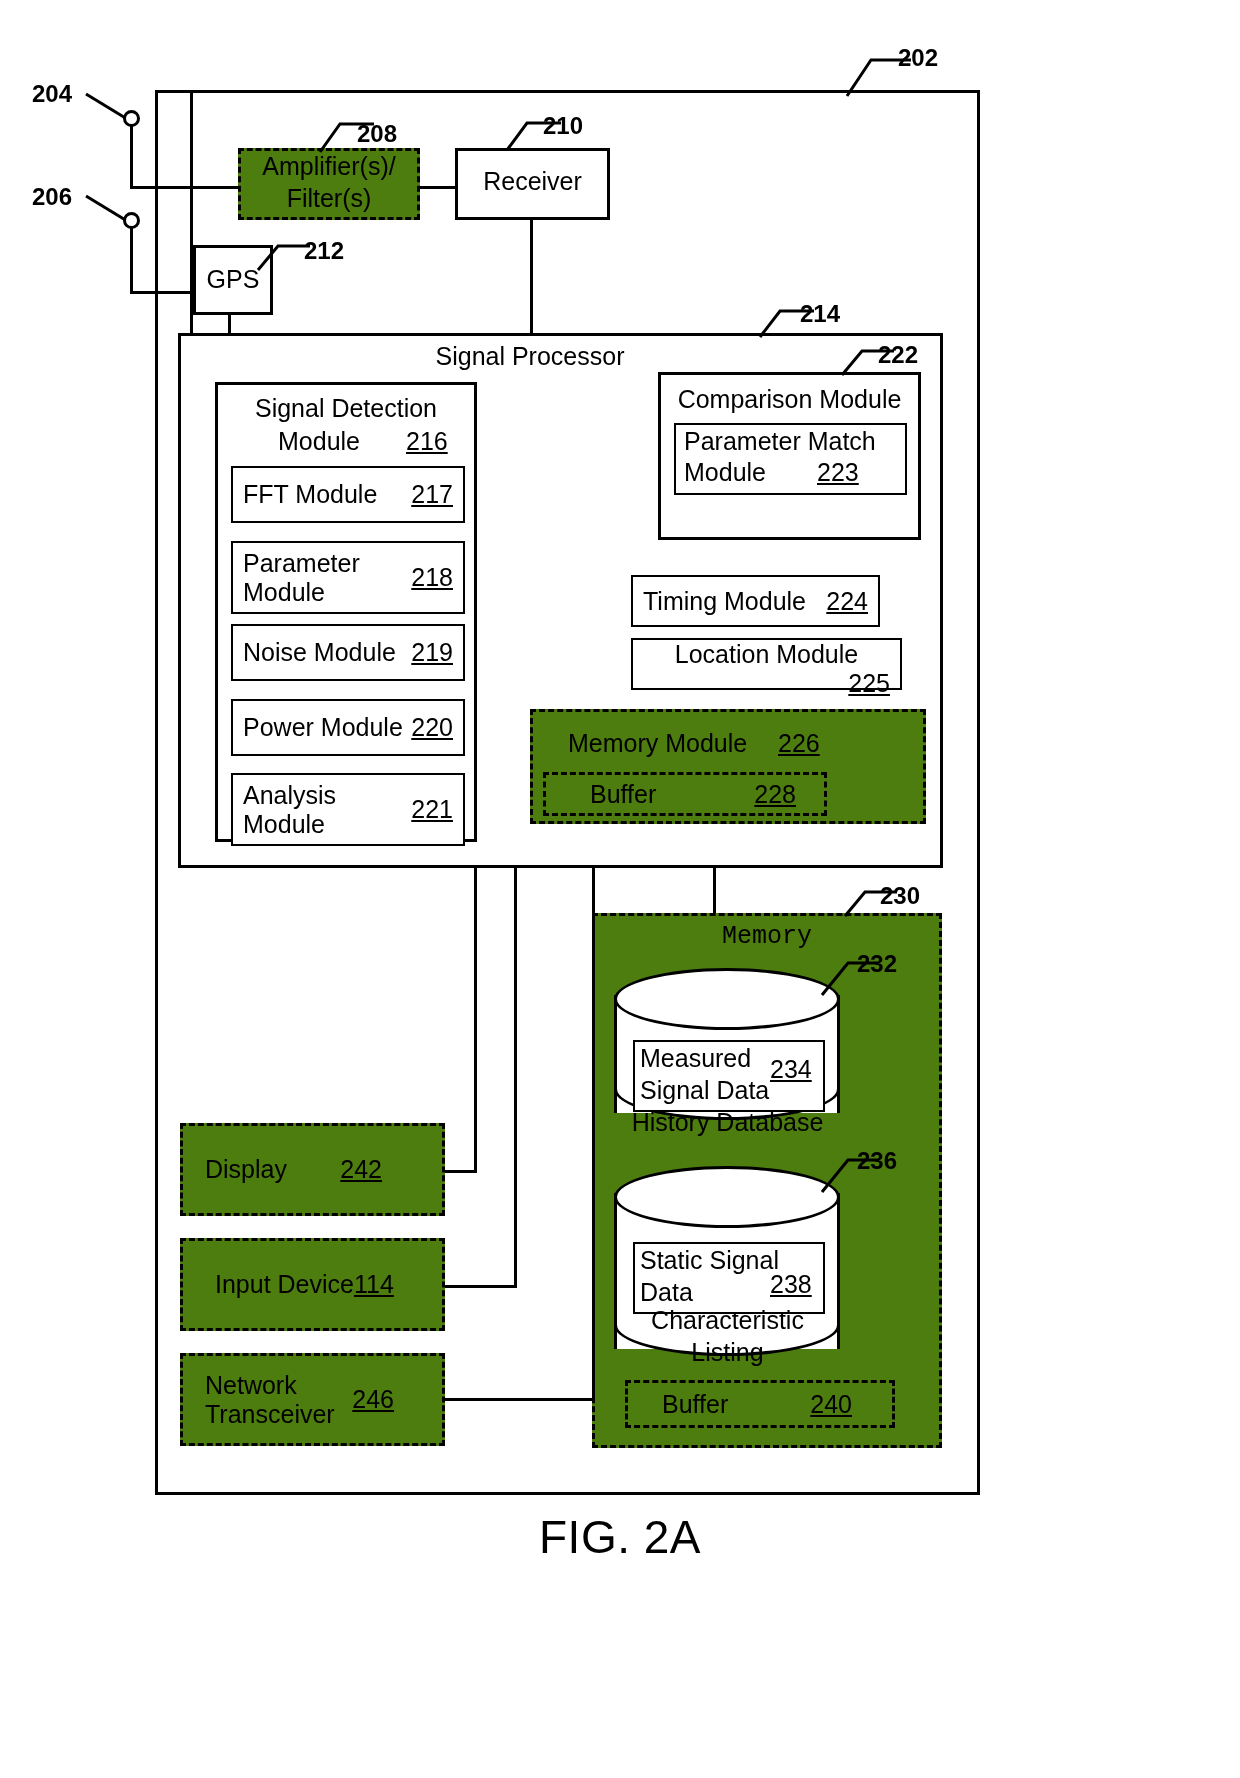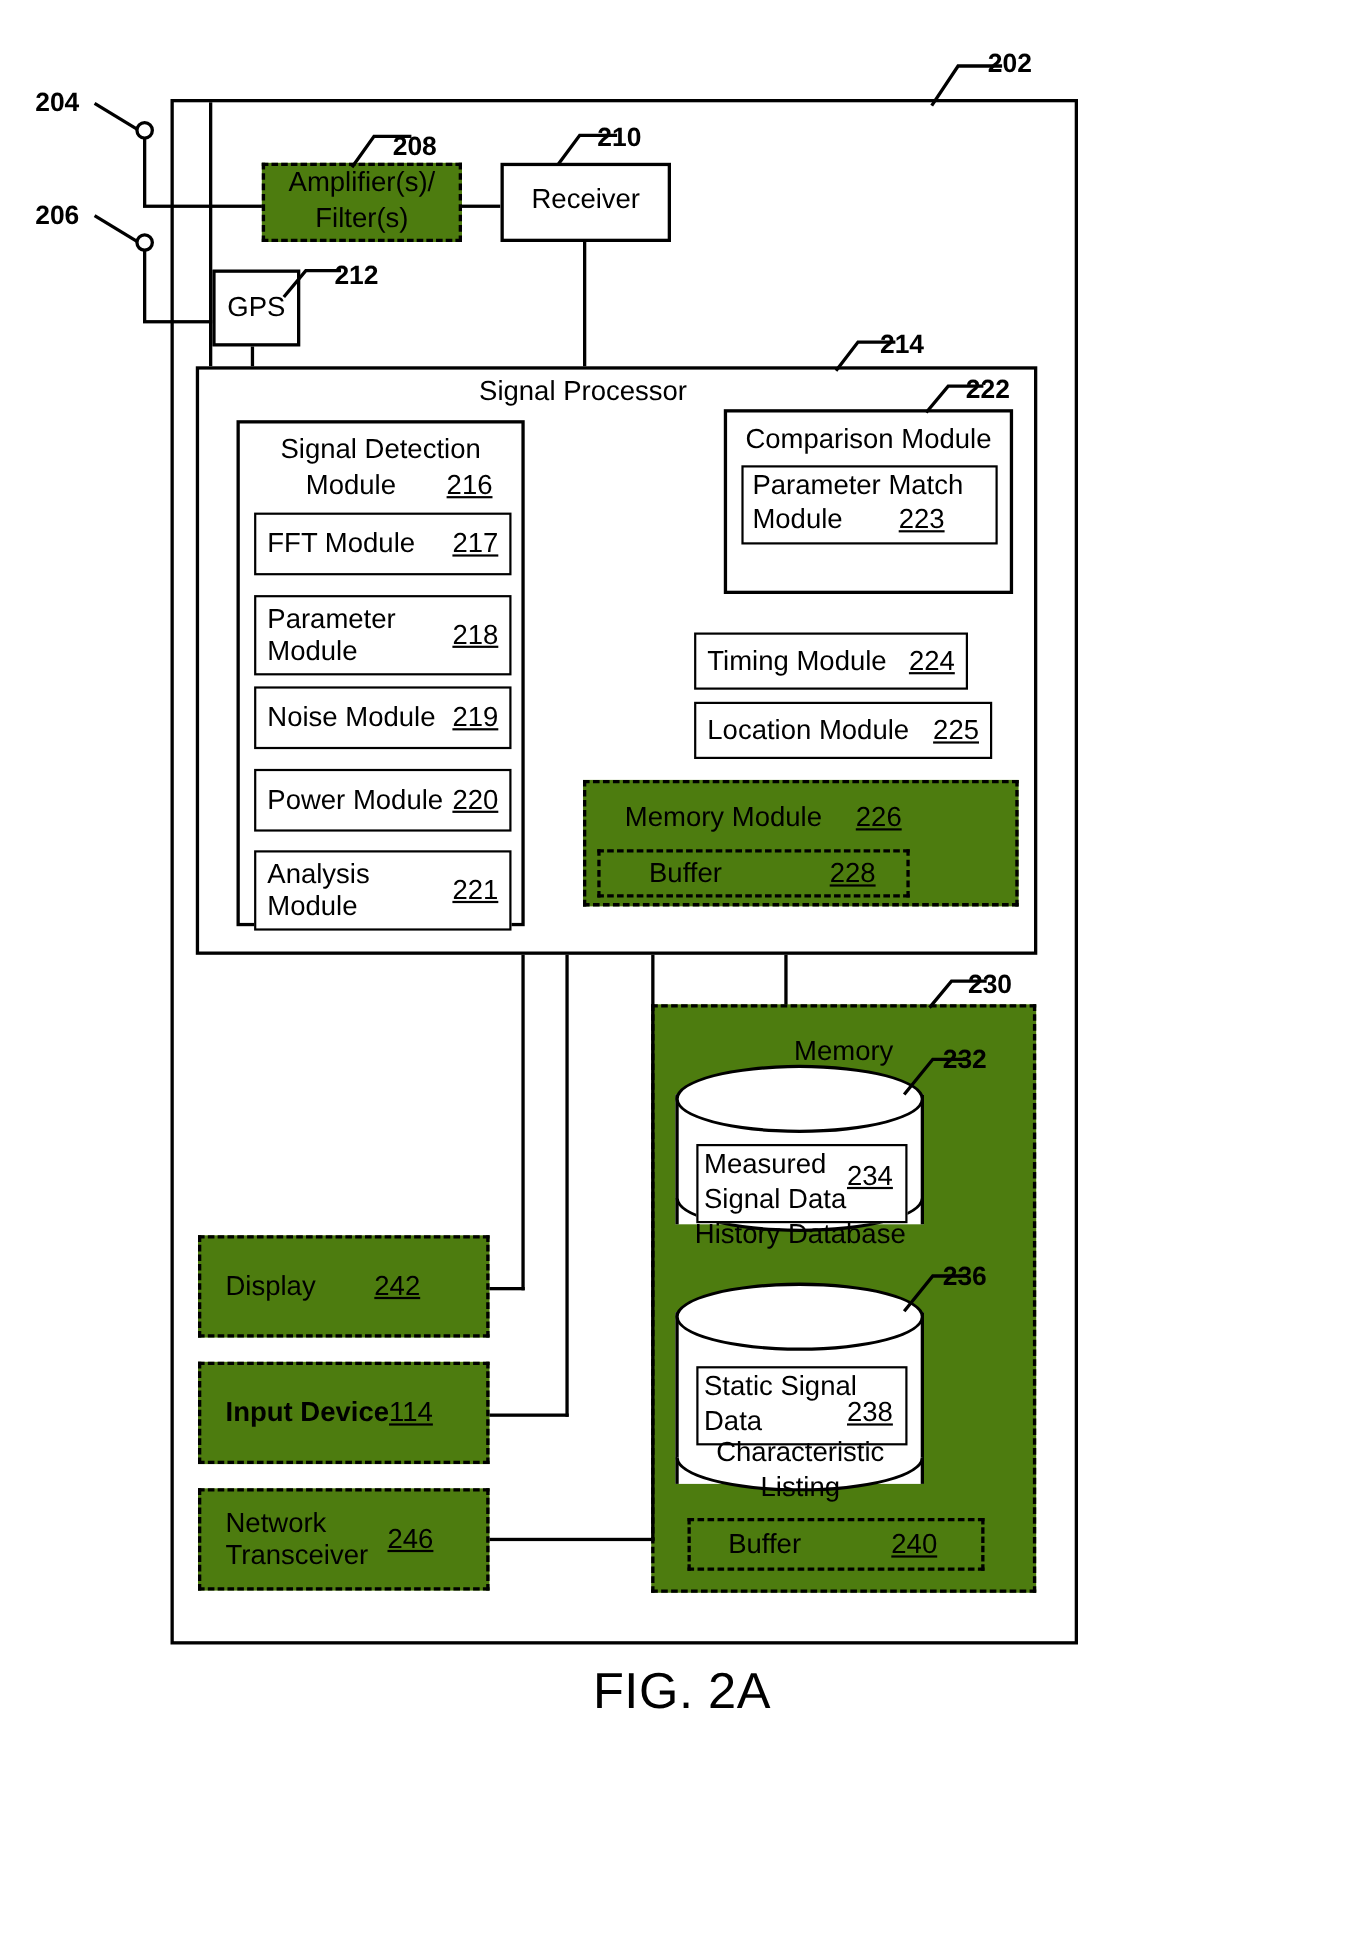--- a/index.html
+++ b/index.html
@@ -217,38 +217,38 @@
   <div class="abs box-thin" style="left:674px; top:423px; width:233px; height:72px;"></div>
   <div class="abs lbl" style="left:684px; top:427px;">Parameter Match</div>
   <div class="abs lbl" style="left:684px; top:458px;">Module</div>
   <div class="abs num" style="left:817px; top:458px;">223</div>
 
   <div class="abs box-thin rowbox" style="left:631px; top:575px; width:249px; height:52px;">
     <span class="lbl t">Timing Module</span>
     <span class="num n">224</span>
   </div>
 
-  <div class="abs box-thin rowbox" style="left:631px; top:638px; width:271px; height:52px;">
+  <div class="abs box-thin rowbox" style="left:631px; top:638px; width:271px; height:52px;flex-direction:column;">
     <span class="lbl t">Location Module</span>
     <span class="num n">225</span>
   </div>
 
   <div class="abs box-dashed" style="left:530px; top:709px; width:396px; height:115px;"></div>
   <div class="abs lbl" style="left:568px; top:729px;">Memory Module</div>
   <div class="abs num" style="left:778px; top:729px;">226</div>
 
   <div class="abs box-dashed rowbox" style="left:543px; top:772px; width:284px; height:44px;">
     <span class="lbl t" style="margin-left:34px;">Buffer</span>
     <span class="num n" style="margin-right:18px;">228</span>
   </div>
 
   <div class="abs vline" style="left:713px; top:868px; height:47px;"></div>
 
   <div class="abs box-dashed" style="left:592px; top:913px; width:350px; height:535px;"></div>
-  <div class="abs lbl lbl-center" style="left:592px; top:942px; width:350px;">Memory</div>
+  <div class="abs lbl lbl-center" style="left:592px; top:922px; width:350px;font-family:Liberation Mono, monospace;">Memory</div>
   <svg class="abs leader" style="left:843px; top:886px; width:58px; height:32px;">
     <path d="M2 30 L22 6 L54 6" stroke="#000" stroke-width="3" fill="none"></path>
   </svg>
   <div class="abs refnum" style="left:880px; top:882px;">230</div>
 
   <div class="cyl" style="left:614px; top:968px; width:226px; height:172px;">
     <div class="body" style="top:27px; height:118px;"></div>
     <div class="bot" style="top:90px; height:56px;"></div>
     <div class="top" style="height:56px;"></div>
   </div>
@@ -284,21 +284,21 @@
     <span class="lbl t" style="margin-left:24px;">Buffer</span>
     <span class="num n" style="margin-right:30px;">240</span>
   </div>
 
   <div class="abs box-dashed rowbox" style="left:180px; top:1123px; width:265px; height:93px;">
     <span class="lbl t" style="margin-left:12px;">Display</span>
     <span class="num n" style="margin-right:50px;">242</span>
   </div>
 
   <div class="abs box-dashed rowbox" style="left:180px; top:1238px; width:265px; height:93px;">
-    <span class="lbl t" style="margin-left:12px;font-weight:bold;">Input Device</span>
+    <span class="lbl t" style="margin-left:22px;">Input Device</span>
     <span class="num n" style="margin-right:40px;">114</span>
   </div>
 
   <div class="abs box-dashed rowbox" style="left:180px; top:1353px; width:265px; height:93px;">
     <span class="lbl t" style="margin-left:12px;">Network
 Transceiver</span>
     <span class="num n" style="margin-right:38px;">246</span>
   </div>
 
   <div class="abs vline" style="left:474px; top:868px; height:305px;"></div>

